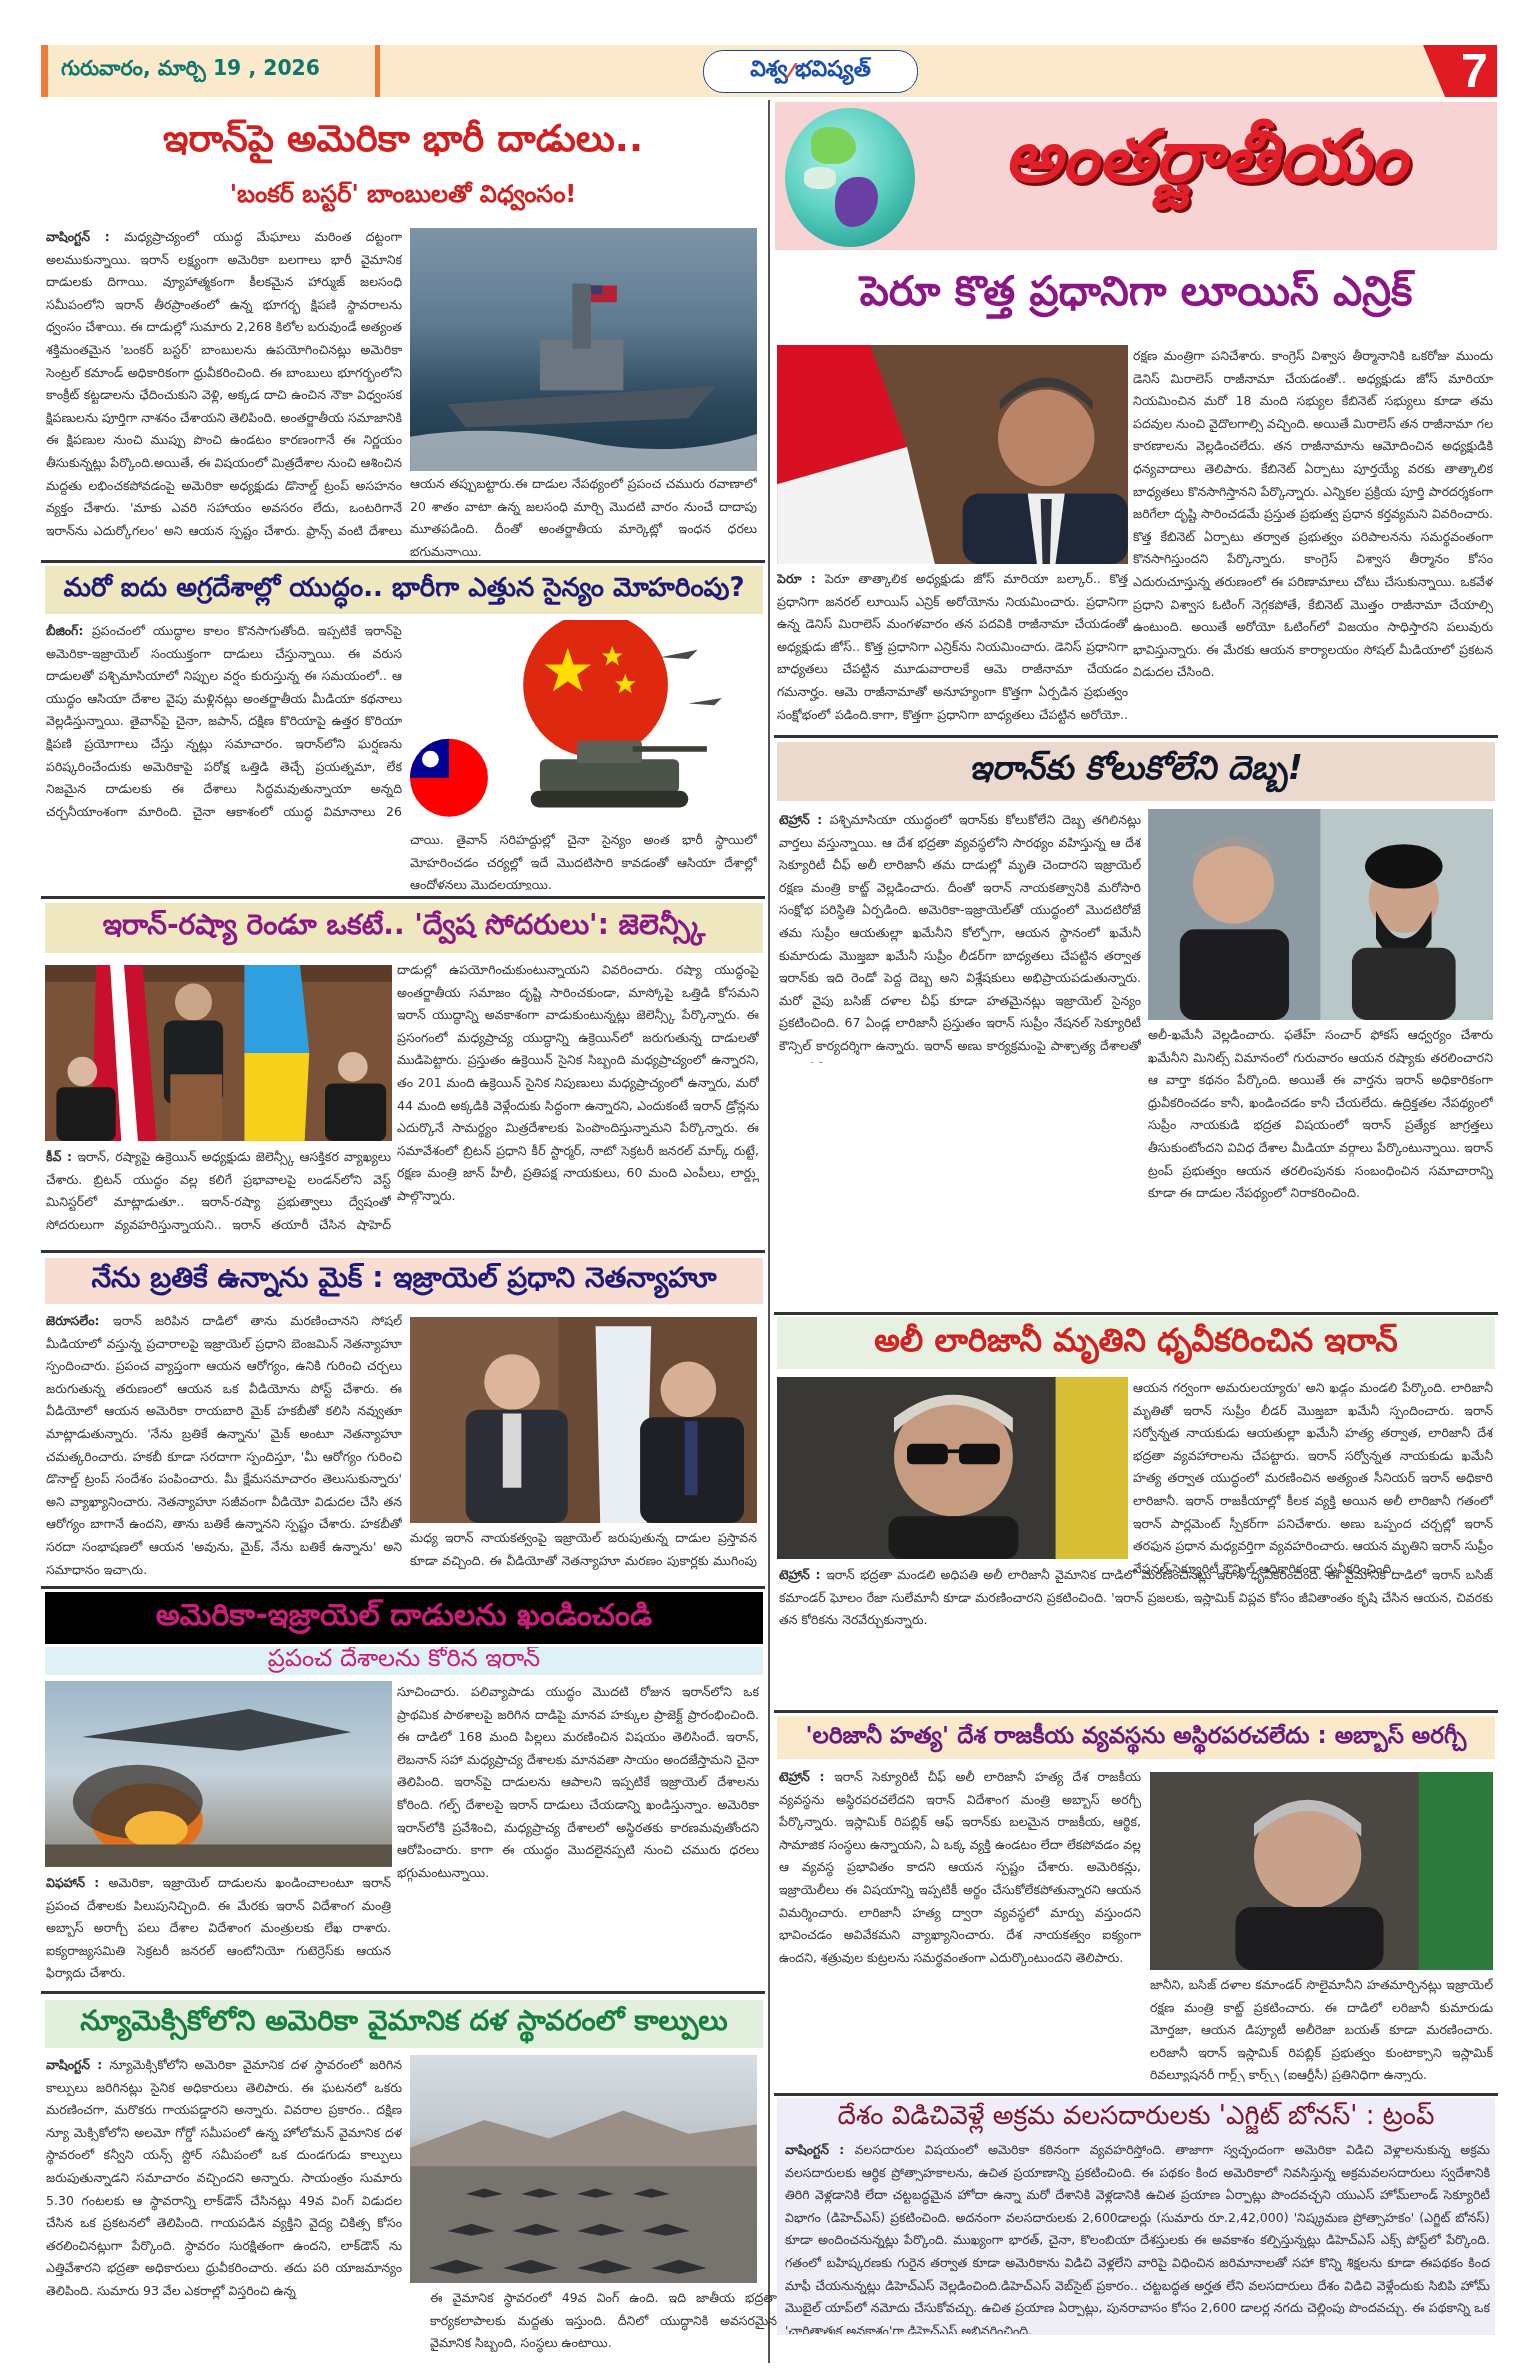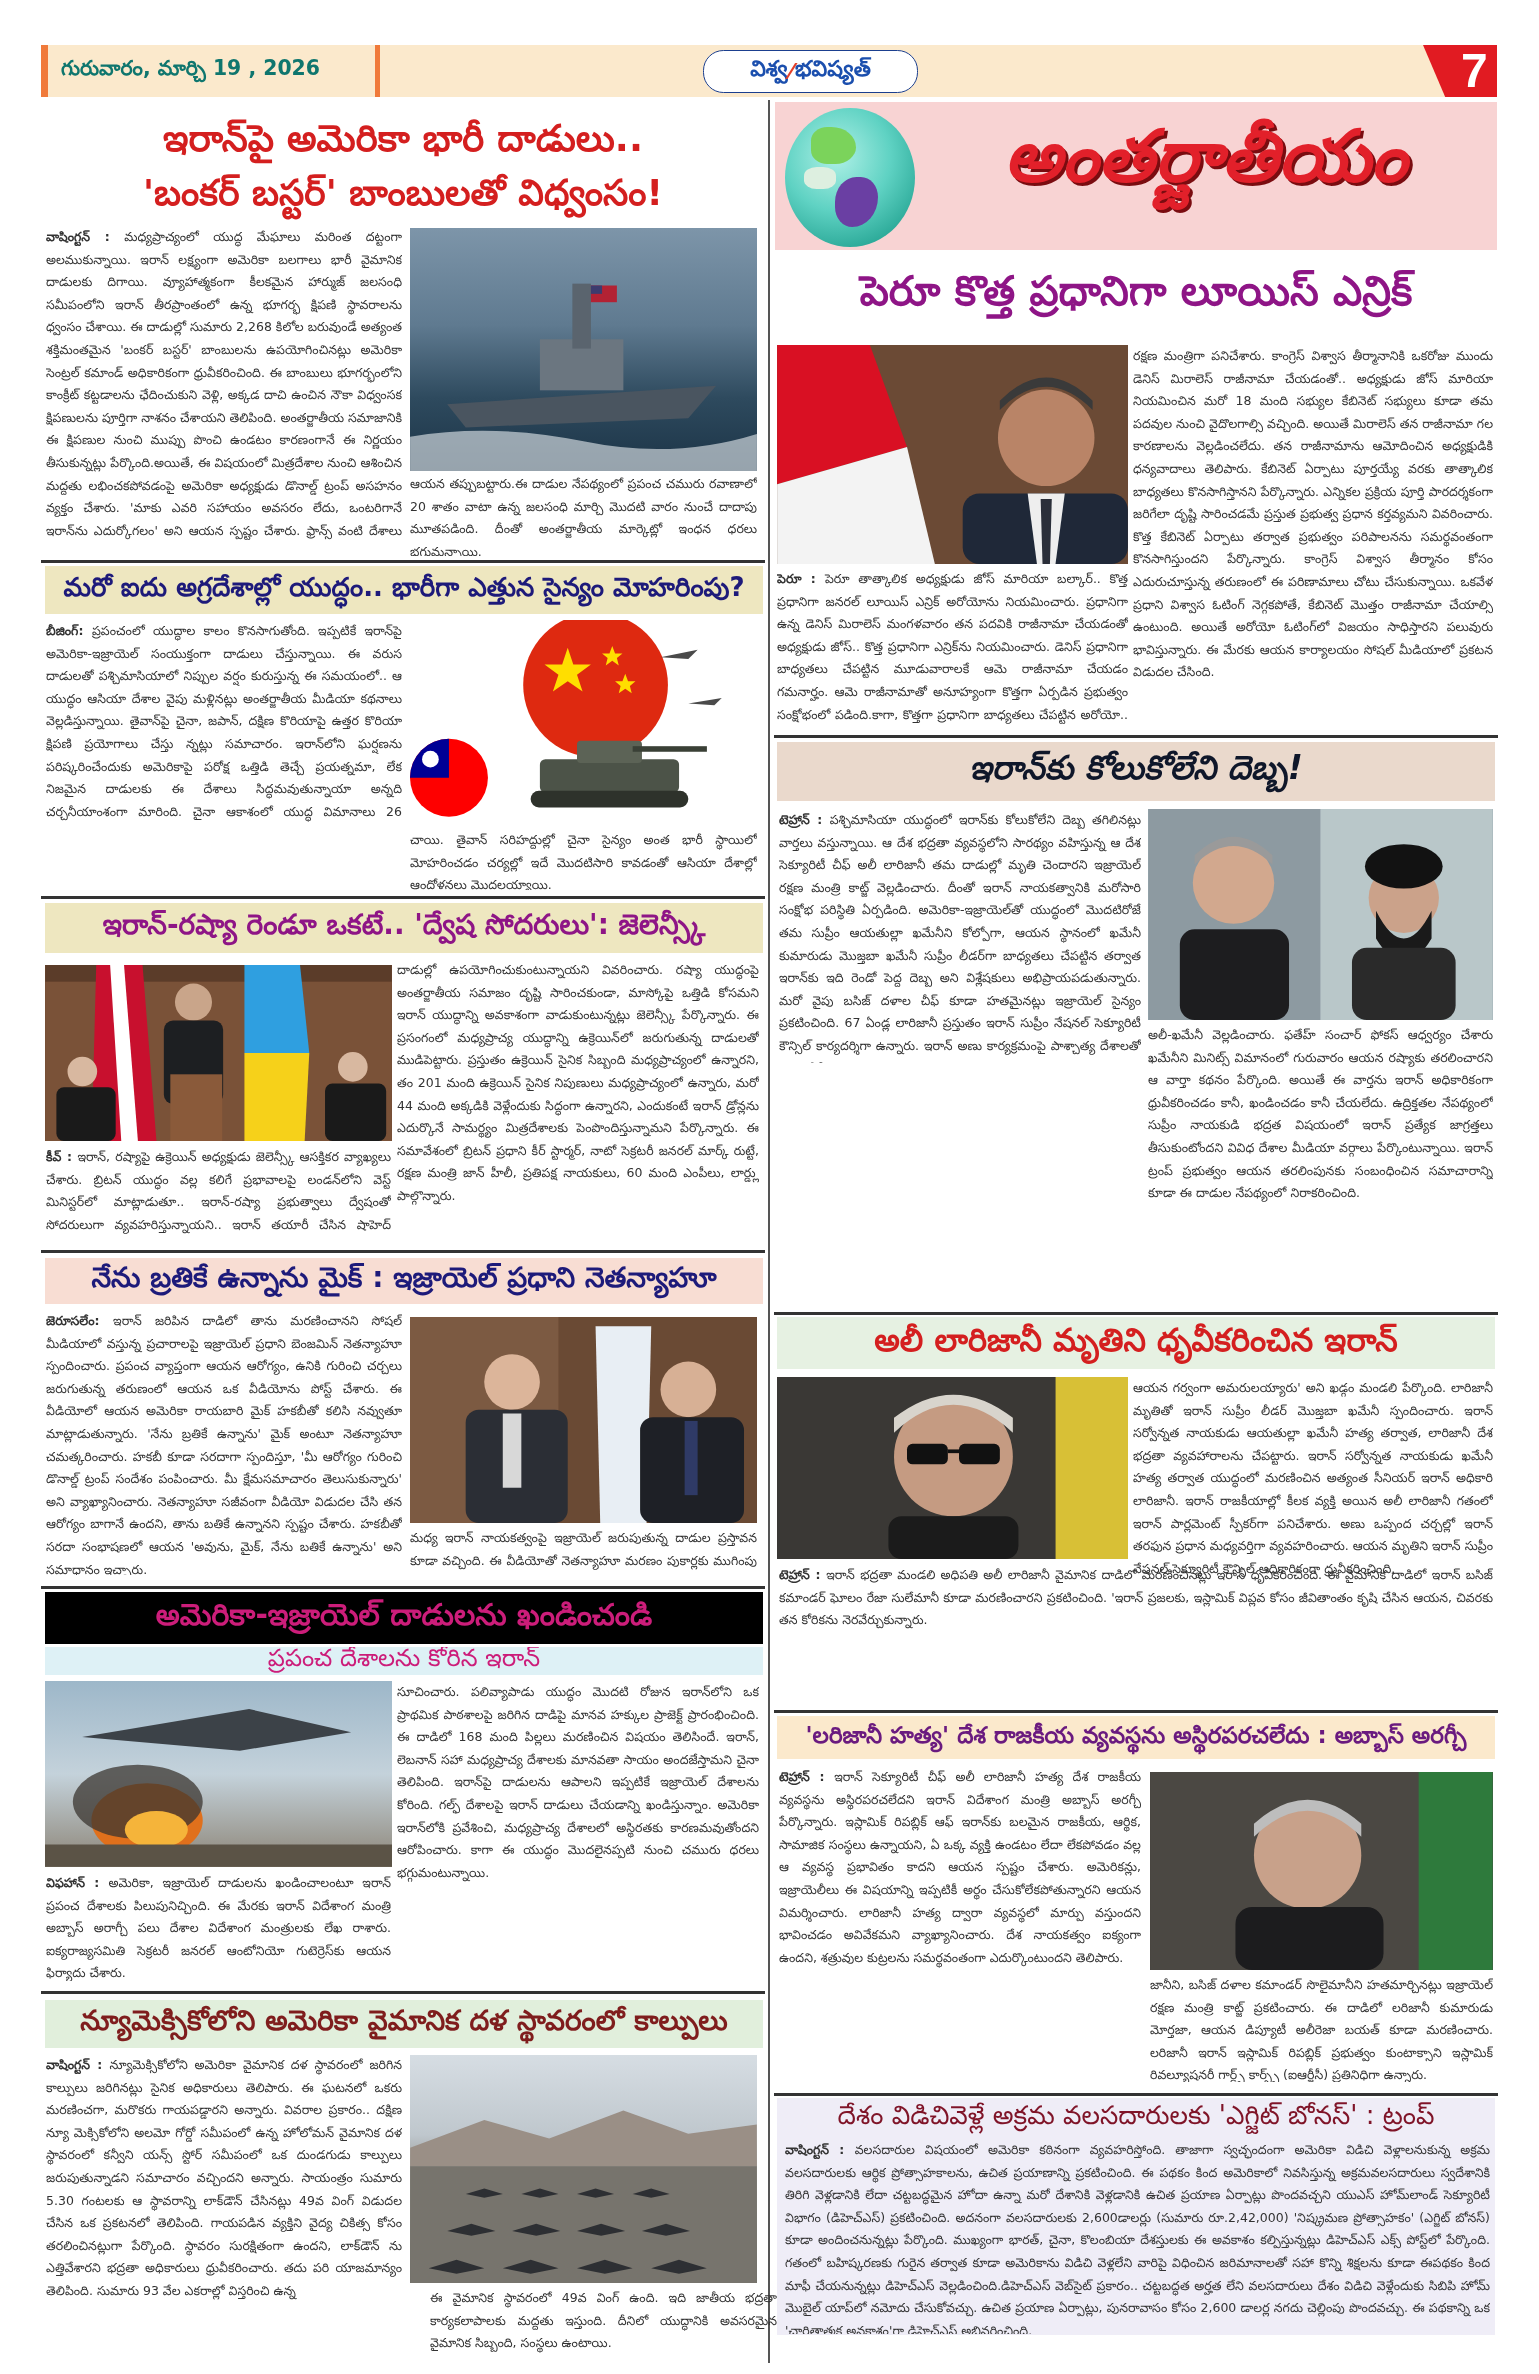--- a/index.html
+++ b/index.html
@@ -22,21 +22,21 @@
   .pageno .num { position: absolute; right: 9.3px; top: -1.9px; font-size: 48px; font-weight: bold; color: #fff; font-family: "Liberation Sans", sans-serif; }
 
   .vdiv { left: 768px; top: 100px; width: 1.9px; height: 2263px; background: #555; }
 
   
   .hl { display: flex; align-items: center; justify-content: center; text-align: center; font-weight: bold; white-space: nowrap; overflow: hidden; }
   .hl-red { color: #d41f1f; }
   .hl-navy { color: #1d1a7a; }
   .hl-purple { color: #8e1586; }
   .hl-magenta { color: #cc1d7a; }
-  .hl-maroon { color: #7f1d1d; }
+  .hl-maroon { color: #15803d; }
   .hl-violet { color: #6a1a7f; }
   .hl-wine { color: #7f1428; font-weight: normal; }
 
   .hrule { height: 2.8px; background: #333; }
 
   .body-text { font-size: 12.5px; line-height: 22.6px; text-align: justify; color: #333; overflow: hidden; }
   .body-text .dl { font-weight: bold; }
   .caption { font-size: 12.5px; line-height: 22.6px; color: #333; text-align: justify; overflow: hidden; }
 
   .img { overflow: hidden; }
@@ -64,21 +64,21 @@
   <span>భవిష్యత్</span>
 </div>
 <div class="abs pageno">
   <div class="shape"></div>
   <div class="num">7</div>
 </div>
 
 <div class="abs vdiv"></div>
 
 <div class="abs hl hl-red" style="left:41px;top:115px;width:724px;height:56px;font-size:37px;">ఇరాన్‌పై అమెరికా భారీ దాడులు..</div>
-<div class="abs hl hl-red" style="left:41px;top:173px;width:724px;height:48px;font-size:36px;">'బంకర్ బస్టర్' బాంబులతో విధ్వంసం!</div>
+<div class="abs hl hl-red" style="left:41px;top:173px;width:724px;height:48px;font-size:24px;">'బంకర్ బస్టర్' బాంబులతో విధ్వంసం!</div>
 <div class="abs body-text" style="left:46px;top:226px;width:356px;height:320px;">
   <span class="dl">వాషింగ్టన్ : </span>
   <span>మధ్యప్రాచ్యంలో యుద్ధ మేఘాలు మరింత దట్టంగా అలముకున్నాయి. ఇరాన్ లక్ష్యంగా అమెరికా బలగాలు భారీ వైమానిక దాడులకు దిగాయి. వ్యూహాత్మకంగా కీలకమైన హార్ముజ్ జలసంధి సమీపంలోని ఇరాన్ తీరప్రాంతంలో ఉన్న భూగర్భ క్షిపణి స్థావరాలను ధ్వంసం చేశాయి. ఈ దాడుల్లో సుమారు 2,268 కిలోల బరువుండే అత్యంత శక్తిమంతమైన 'బంకర్ బస్టర్' బాంబులను ఉపయోగించినట్లు అమెరికా సెంట్రల్ కమాండ్ అధికారికంగా ధ్రువీకరించింది. ఈ బాంబులు భూగర్భంలోని కాంక్రీట్ కట్టడాలను ఛేదించుకుని వెళ్లి, అక్కడ దాచి ఉంచిన నౌకా విధ్వంసక క్షిపణులను పూర్తిగా నాశనం చేశాయని తెలిపింది. అంతర్జాతీయ సమాజానికి ఈ క్షిపణుల నుంచి ముప్పు పొంచి ఉండటం కారణంగానే ఈ నిర్ణయం తీసుకున్నట్లు పేర్కొంది.అయితే, ఈ విషయంలో మిత్రదేశాల నుంచి ఆశించిన మద్దతు లభించకపోవడంపై అమెరికా అధ్యక్షుడు డొనాల్డ్ ట్రంప్ అసహనం వ్యక్తం చేశారు. 'మాకు ఎవరి సహాయం అవసరం లేదు, ఒంటరిగానే ఇరాన్‌ను ఎదుర్కోగలం' అని ఆయన స్పష్టం చేశారు. ఫ్రాన్స్ వంటి దేశాలు ప్రత్యక్షంగా యుద్ధంలో పాల్గొనడానికి నిరాకరించడాన్ని</span>
 </div>
 <div class="abs img" style="left:410px;top:228px;width:347px;height:243px;background:linear-gradient(180deg,#7d95a9 0%,#5f7a90 40%,#2e4a5e 70%,#1c3447 100%);">
   <svg width="347" height="243" viewBox="0 0 374 262">
     <path d="M40 190 L330 170 L300 205 L60 215 Z" fill="#4a5560"></path>
     <rect x="140" y="120" width="90" height="55" fill="#6b7680"></rect>
     <rect x="175" y="60" width="20" height="70" fill="#5a646e"></rect>
     <rect x="195" y="62" width="28" height="18" fill="#b22234"></rect>

